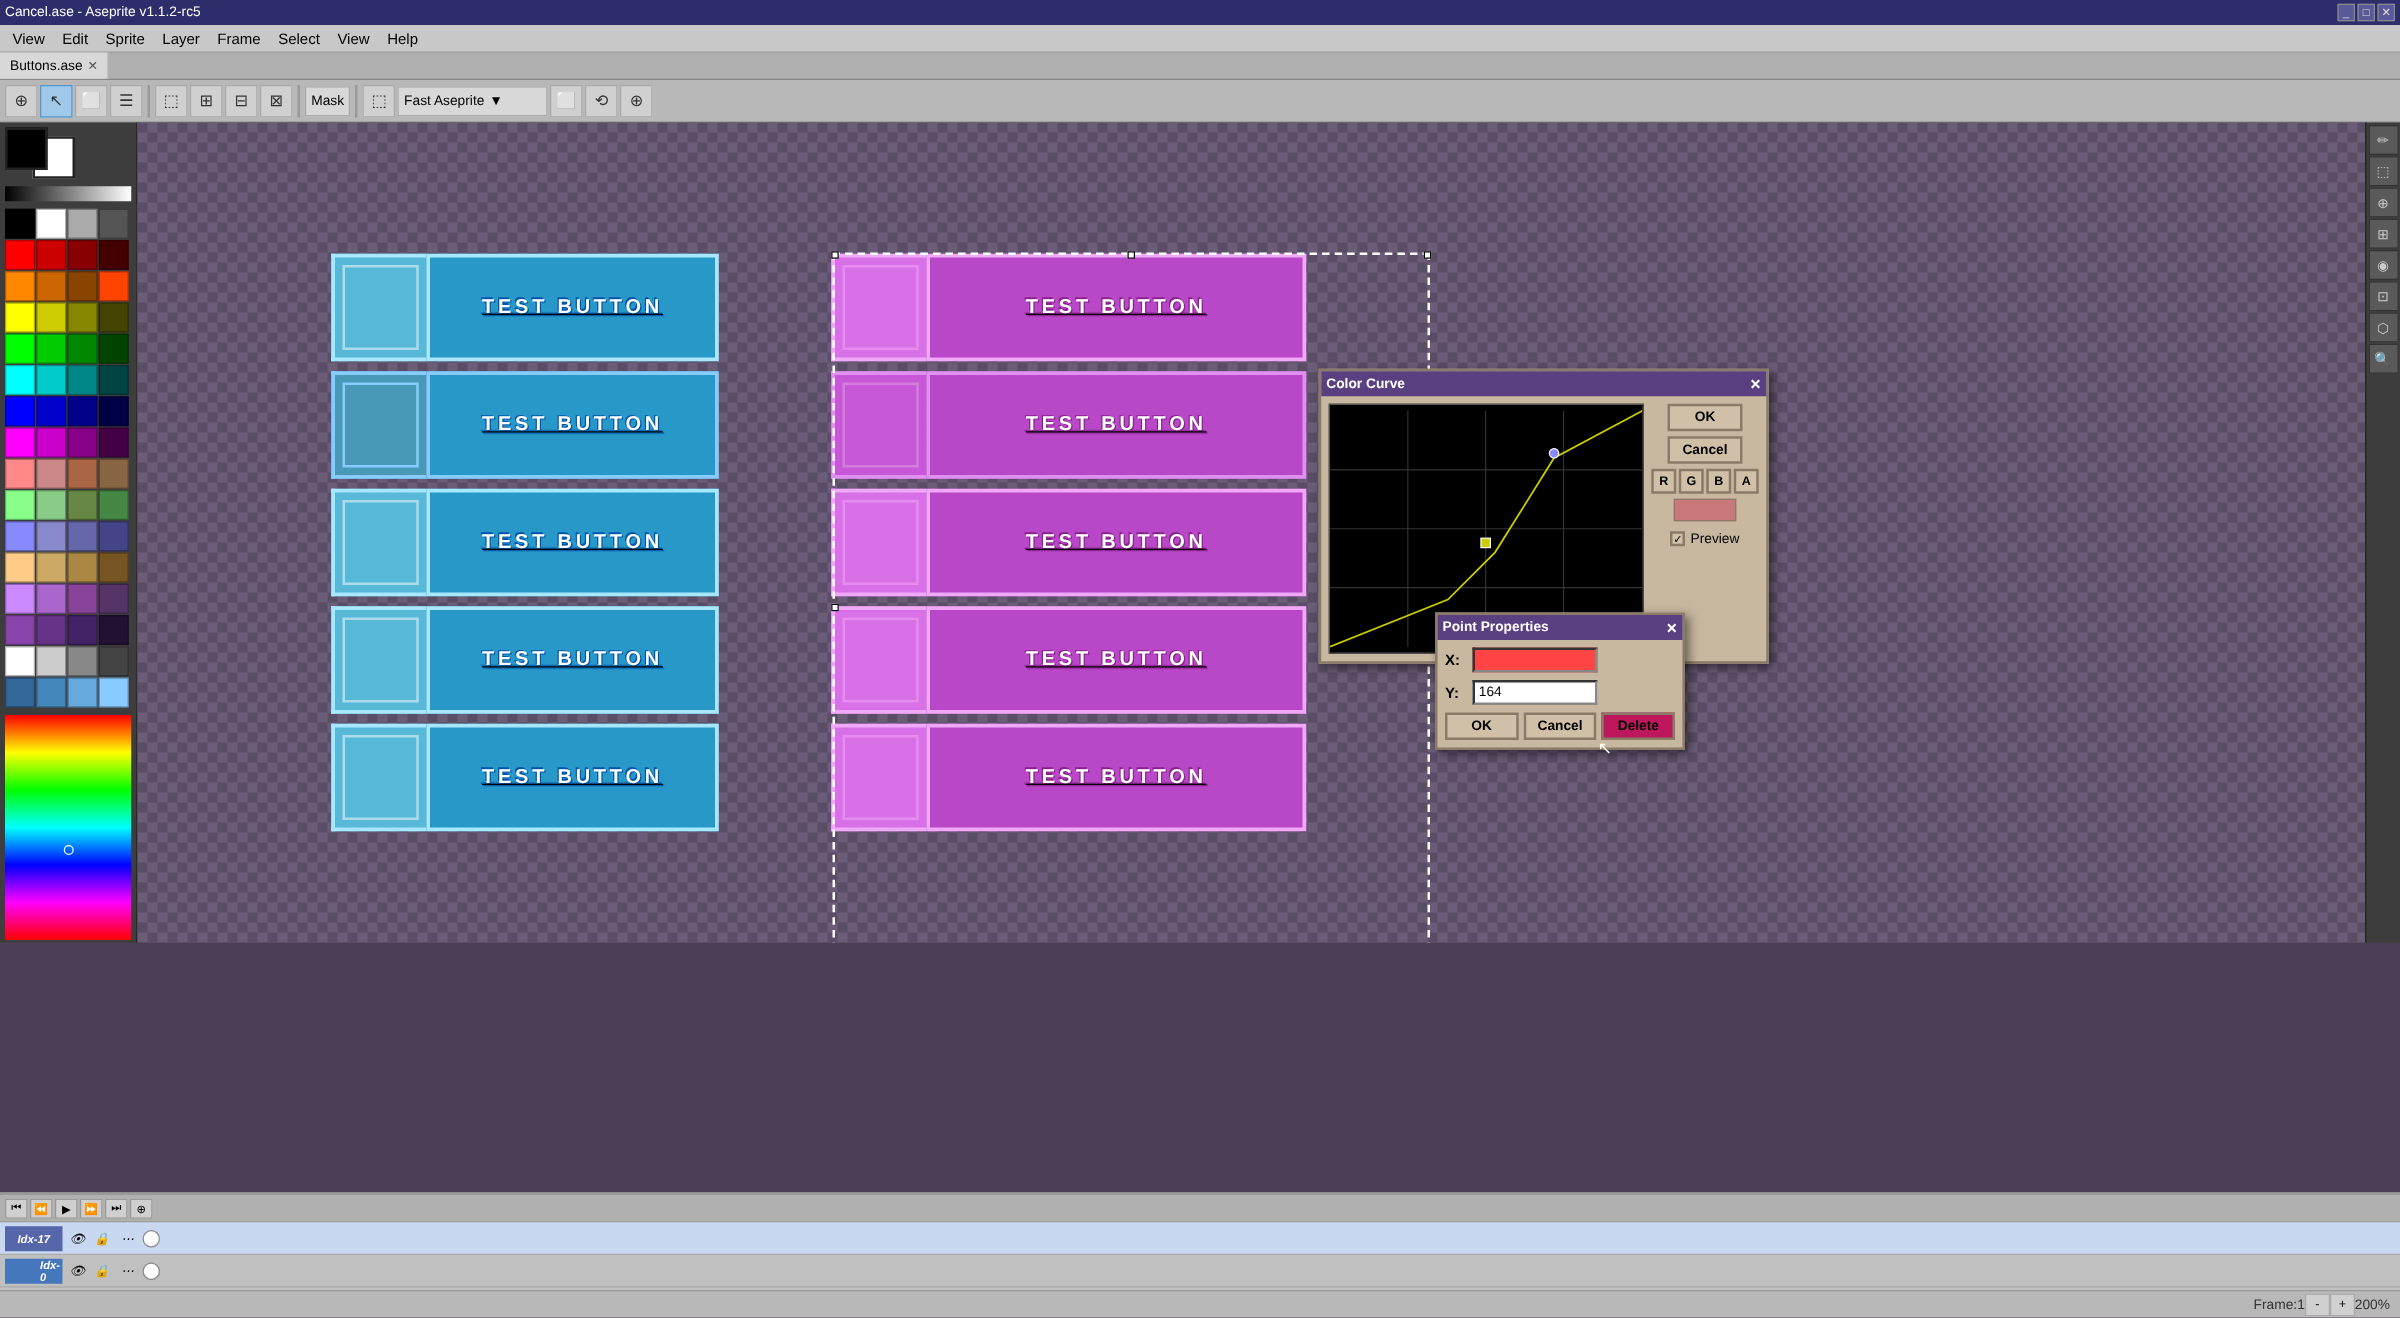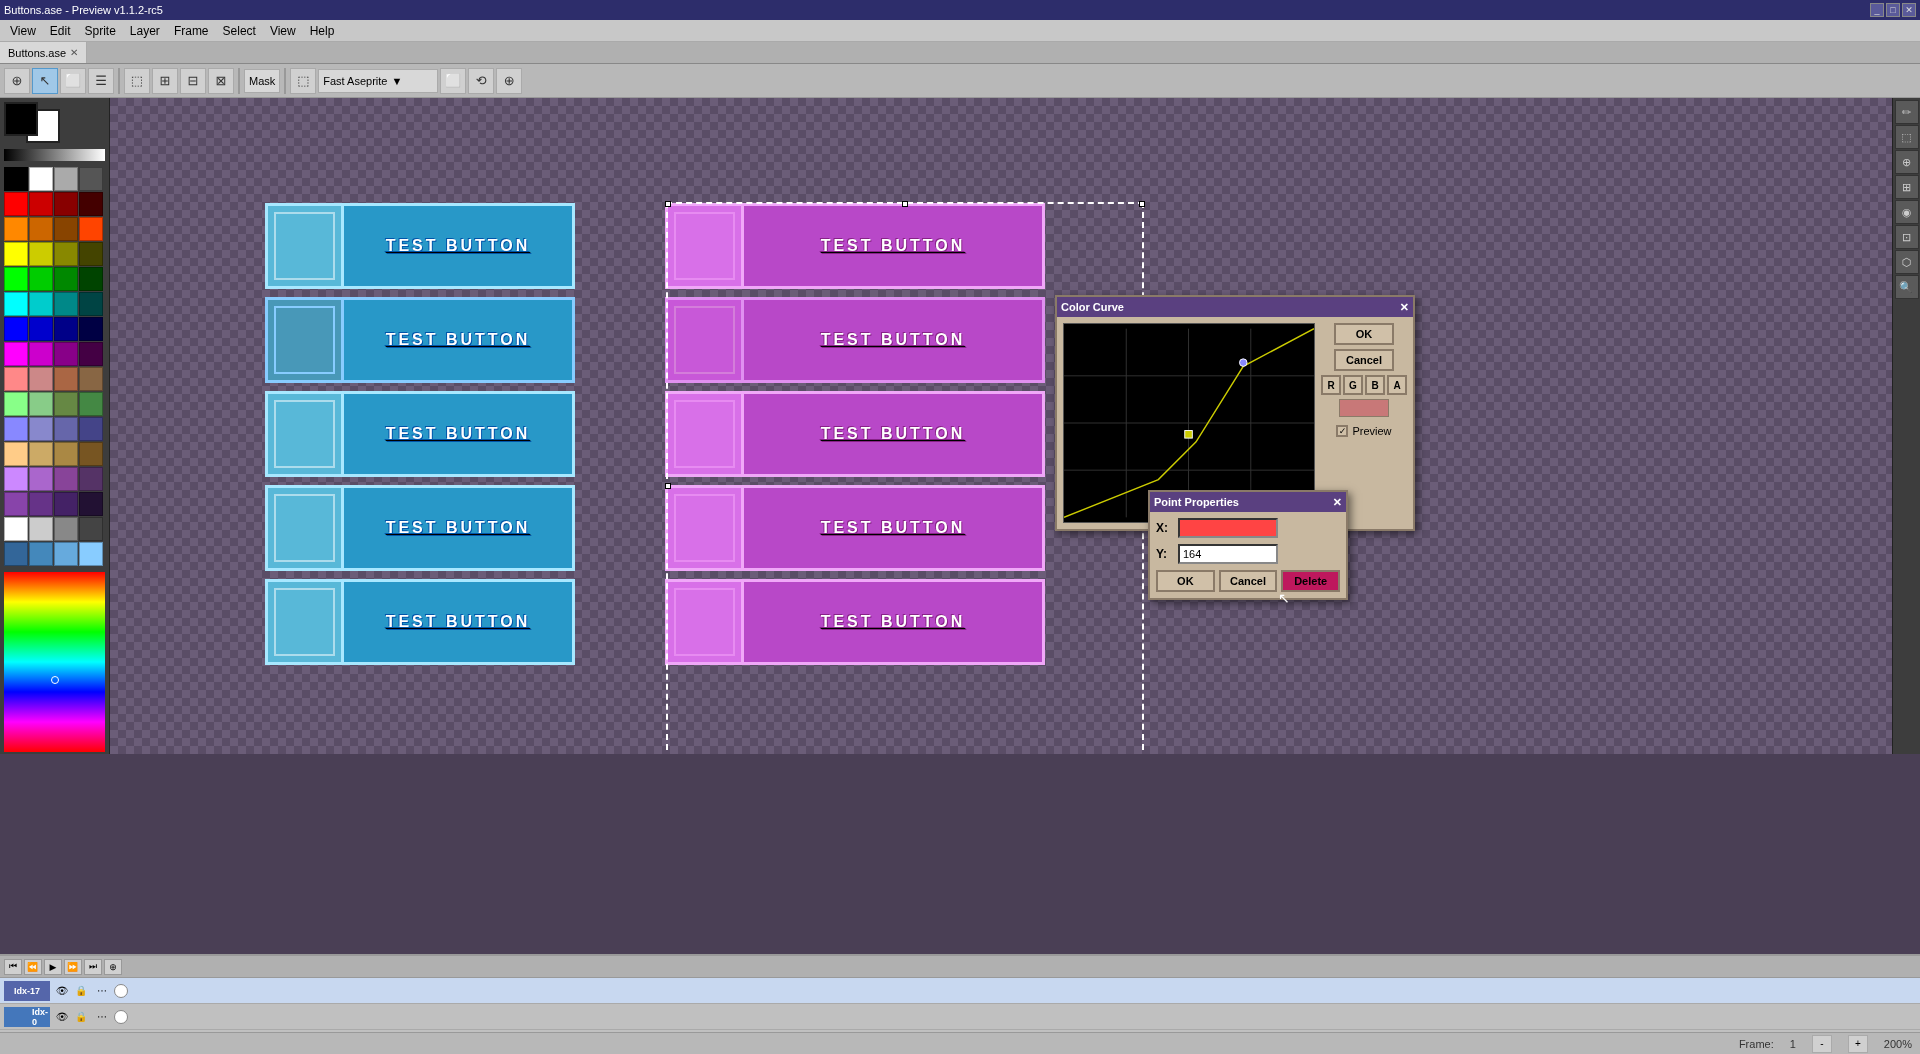--- a/index.html
+++ b/index.html
@@ -132,35 +132,35 @@
     .timeline-btn {
       width: 18px; height: 16px; background: #d0d0d0; border: 1px solid #999;
       display: inline-flex; align-items: center; justify-content: center;
       font-size: 9px; cursor: pointer;
     }
     #layers {
       flex: 1; background: #c0c0c0; display: flex; flex-direction: column; padding: 0;
     }
     .layer-row {
       height: 26px; display: flex; align-items: center; padding: 0 4px; gap: 4px;
-      border-bottom: 1px solid #aaa; cursor: pointer;
+      border-bottom: 1px solid #aaa; cursor: pointer; font-style: italic;
     }
     .layer-row.active { background: #c8d8f0; }
     .layer-icon { width: 16px; height: 16px; display: flex; align-items: center; justify-content: center; font-size: 10px; }
     .layer-name { flex: 1; font-size: 11px; }
     .layer-frame-indicator { width: 14px; height: 14px; border-radius: 50%; background: #fff; border: 1px solid #888; }
     .layer-tag {
       width: 50px; height: 20px; display: flex; align-items: center; justify-content: center;
       font-size: 10px; color: #fff; font-weight: bold;
     }
 
     
     #status-bar {
       width: 100%; height: 22px; background: #b8b8b8; display: flex; align-items: center;
-      justify-content: flex-end; padding: 0 8px; gap: 16px; border-top: 1px solid #999;
+      justify-content: flex-end; padding: 0 8px; gap: 0; border-top: 1px solid #999;
       position: absolute; bottom: 0;
     }
     .status-item { font-size: 11px; color: #333; }
     .status-btn {
       width: 20px; height: 18px; background: #d0d0d0; border: 1px solid #aaa;
       display: inline-flex; align-items: center; justify-content: center; font-size: 10px; cursor: pointer;
     }
 
     
     #color-curve-dialog {
@@ -273,21 +273,21 @@
     
     #cursor-indicator {
       position: absolute; left: 1278px; top: 588px; width: 8px; height: 12px;
       pointer-events: none; z-index: 200; color: #fff; font-size: 14px;
     }
   </style>
 </head>
 <body>
 
 <div id="title-bar">
-  <span>Buttons.ase - Preview v1.1.2-rc5</span>
+  <span>Cancel.ase - Aseprite v1.1.2-rc5</span>
   <div id="title-bar-controls">
     <span>_</span>
     <span>□</span>
     <span>✕</span>
   </div>
 </div>
 
 <div id="menu-bar">
   <span class="menu-item">View</span>
   <span class="menu-item">Edit</span>

